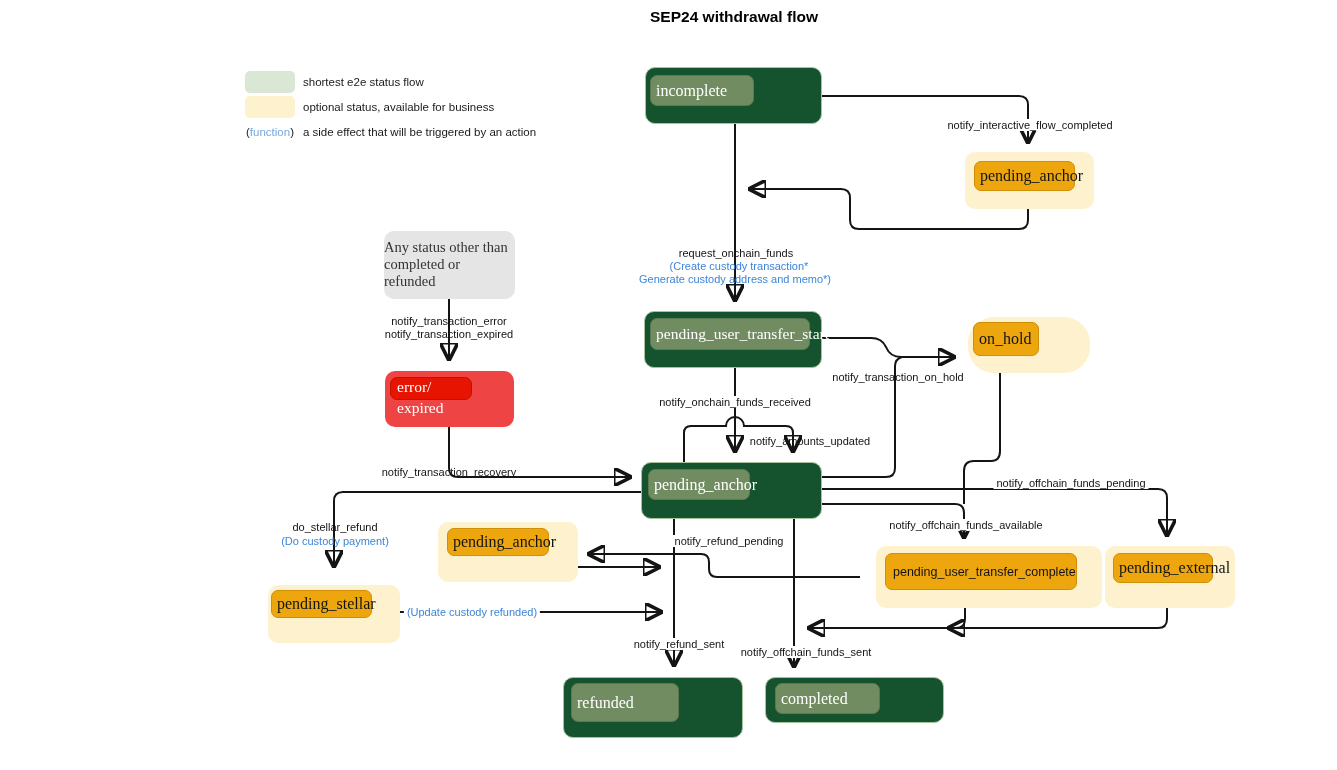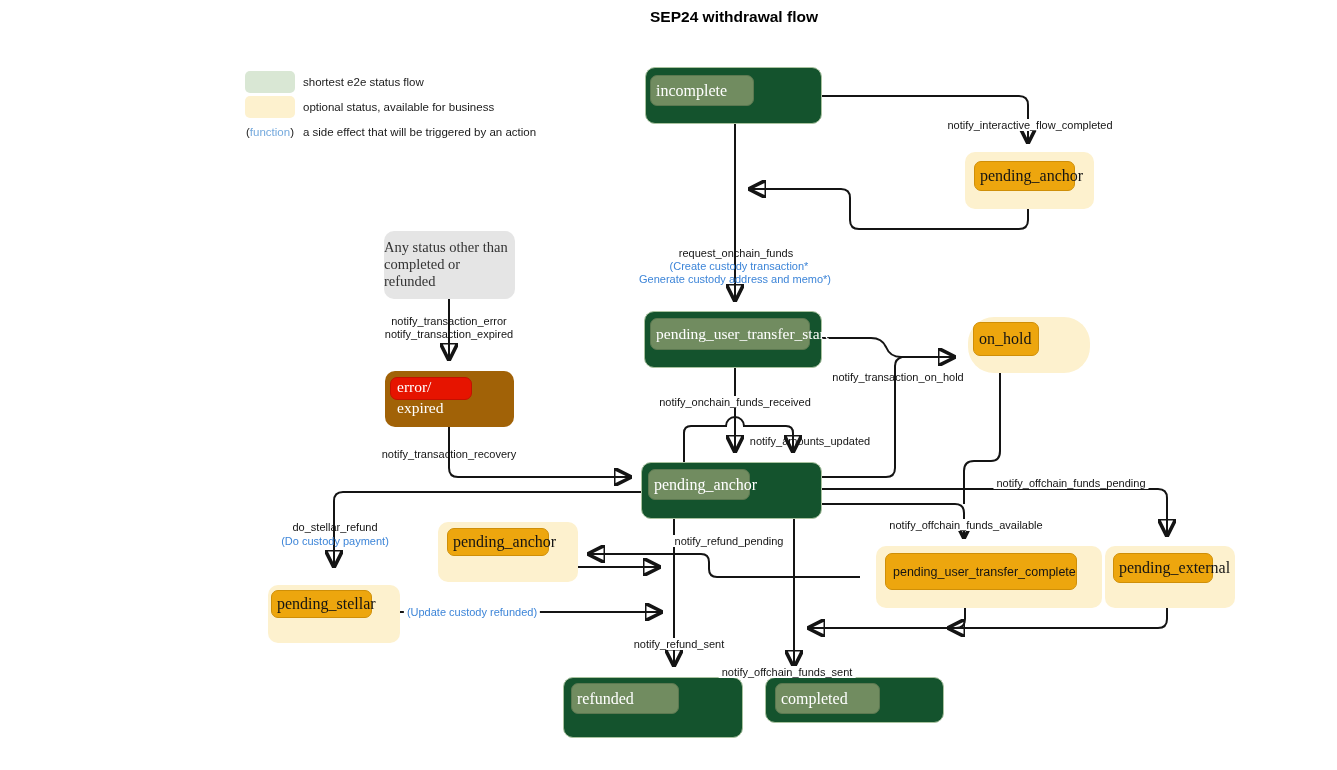--- a/index.html
+++ b/index.html
@@ -19,21 +19,21 @@
                   font:11.5px "Liberation Sans", sans-serif; color:#1a1a1a; white-space:nowrap; z-index:2; }
   .legend-fn { position:absolute; left:246px; top:132px; transform:translateY(-50%);
                font:11.5px "Liberation Sans", sans-serif; color:#1a1a1a; white-space:nowrap; z-index:2; }
   .legend-fn .fn { color:#74a9dd; }
   .legend-fn .fn-desc { margin-left:9px; }
 
   
   .node { position:absolute; border-radius:10px; box-sizing:border-box; z-index:2; }
   .green  { background:#14532d; border:1px solid #a9c29f;padding-left:8px; }
   .yellow { background:#fdf1ce; }
-  .pink   { background:#a16207; }
+  .pink   { background:#ef4444; }
   .gray   { background:#e5e5e5; color:#333; font:14.5px "Liberation Serif", serif;
             text-align:left; padding-top:8px; line-height:17px;margin-top:20px; }
   .chip { position:absolute; border-radius:7px; font:16px "Liberation Serif", serif;
           white-space:nowrap; display:flex; align-items:center; padding:0 5px;
           box-sizing:border-box; overflow:visible; }
   .dkgreen { background:#718c60; border:1.5px solid #5b7850; color:#ffffff; }
   .orange  { background:#eda60e; border:1.5px solid #cf8f08; color:#141414; }
   .redchip { background:#e61400; border:1.5px solid #c31100; }
 
   #n-incomplete { left:645px; top:67px;  width:177px; height:57px; }
@@ -54,21 +54,21 @@
   #n-pa-refund { left:438px; top:522px; width:140px; height:60px; }
   #n-pa-refund .chip { left:9px; top:6px; width:102px; height:28px; }
   #n-putc { left:860px; top:546px; width:226px; height:62px;margin-left:16px; }
   #n-putc .chip { left:9px; top:7px; width:192px; height:37px;
                   font:12.5px "Liberation Sans", sans-serif; padding-left:7px; }
   #n-pext { left:1105px; top:546px; width:130px; height:62px; }
   #n-pext .chip { left:8px; top:7px; width:100px; height:30px; }
   #n-pstellar { left:268px; top:585px; width:132px; height:58px; }
   #n-pstellar .chip { left:3px; top:5px; width:101px; height:28px; }
   #n-refunded { left:563px; top:677px; width:180px; height:61px; }
-  #n-refunded .chip { left:7px; top:5px; width:108px; height:31px; }
+  #n-refunded .chip { left:7px; top:5px; width:108px; height:39px; }
   #n-completed { left:765px; top:677px; width:179px; height:46px; }
   #n-completed .chip { left:9px; top:5px; width:105px; height:31px; }
 
   
   .el { position:absolute; transform:translate(-50%,-50%); font:11px "Liberation Sans", sans-serif;
         color:#141414; white-space:nowrap; z-index:3; }
   .el.bg { background:#fff; padding:0 3px; }
   .el.blue { color:#3d85d8; }
 </style>
 </head>
@@ -190,23 +190,23 @@
 
   <div class="el bg" style="left:1030px; top:125px;">notify_interactive_flow_completed</div>
   <div class="el" style="left:736px; top:253px;">request_onchain_funds</div>
   <div class="el blue" style="left:736px; top:266px;padding-left:6px;">(Create custody transaction*</div>
   <div class="el blue" style="left:735px; top:279px;">Generate custody address and memo*)</div>
   <div class="el" style="left:449px; top:321px;">notify_transaction_error</div>
   <div class="el" style="left:449px; top:334px;">notify_transaction_expired</div>
   <div class="el bg" style="left:735px; top:402px;">notify_onchain_funds_received</div>
   <div class="el" style="left:810px; top:441px;">notify_amounts_updated</div>
   <div class="el" style="left:898px; top:377px;">notify_transaction_on_hold</div>
-  <div class="el" style="left:449px; top:454px;">notify_transaction_recovery</div>
+  <div class="el" style="left:449px; top:472px;">notify_transaction_recovery</div>
   <div class="el bg" style="left:1071px; top:483px;">notify_offchain_funds_pending</div>
   <div class="el bg" style="left:966px; top:525px;">notify_offchain_funds_available</div>
   <div class="el bg" style="left:729px; top:541px;">notify_refund_pending</div>
   <div class="el" style="left:335px; top:527px;">do_stellar_refund</div>
   <div class="el blue" style="left:335px; top:541px;">(Do custody payment)</div>
   <div class="el blue bg" style="left:472px; top:612px;">(Update custody refunded)</div>
   <div class="el bg" style="left:679px; top:644px;">notify_refund_sent</div>
-  <div class="el bg" style="left:787px; top:652px;margin-top:20px;">notify_offchain_funds_sent</div>
+  <div class="el bg" style="left:806px; top:652px;">notify_offchain_funds_sent</div>
 
 </div>
 
 </body></html>

